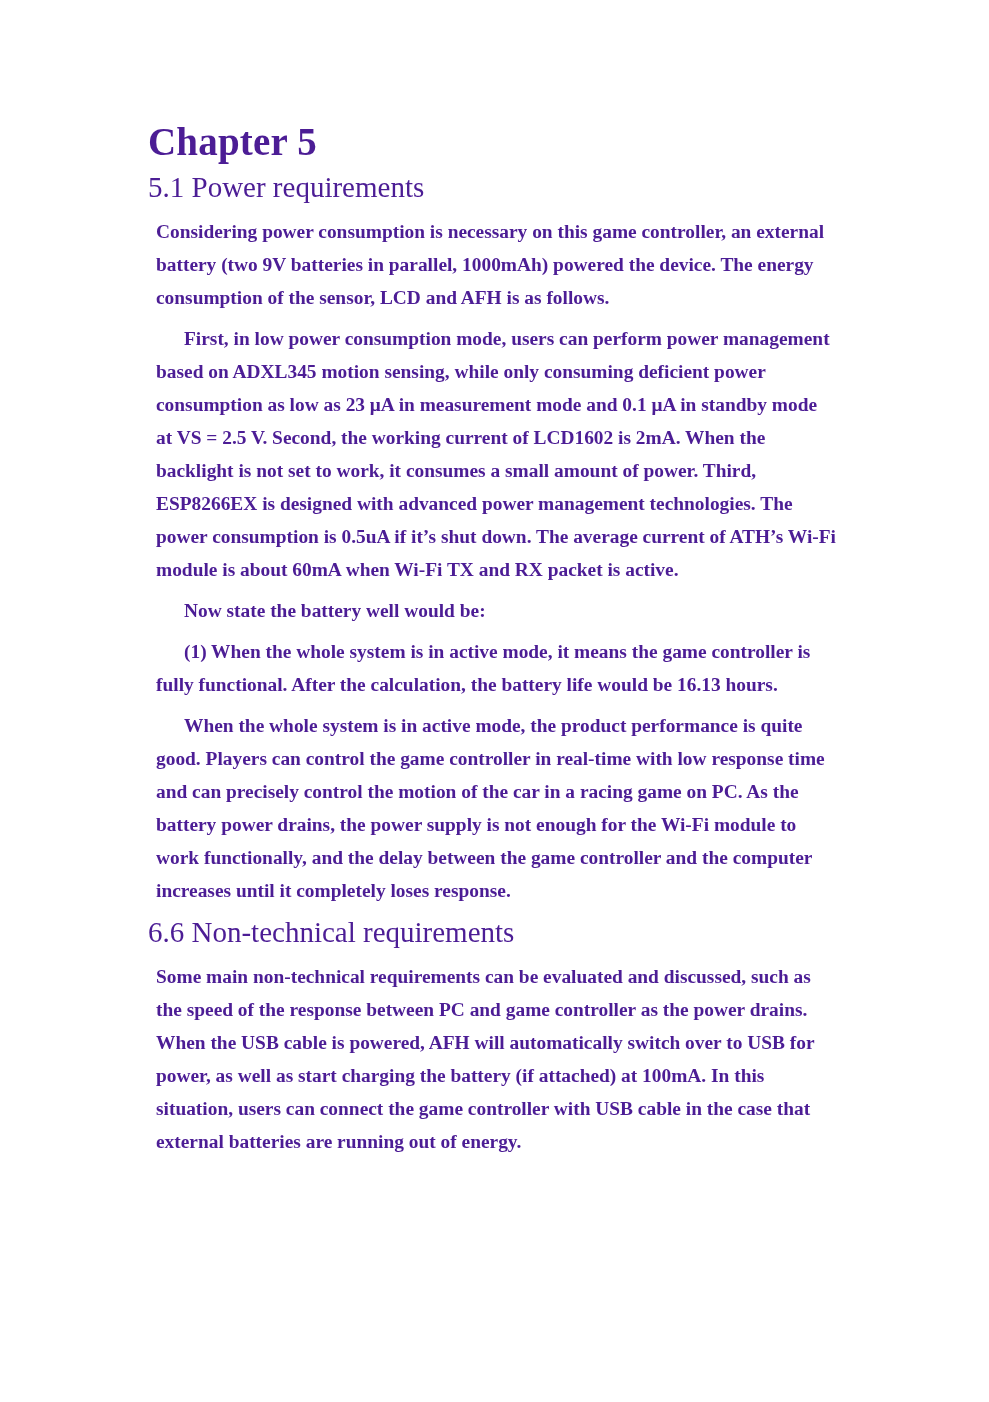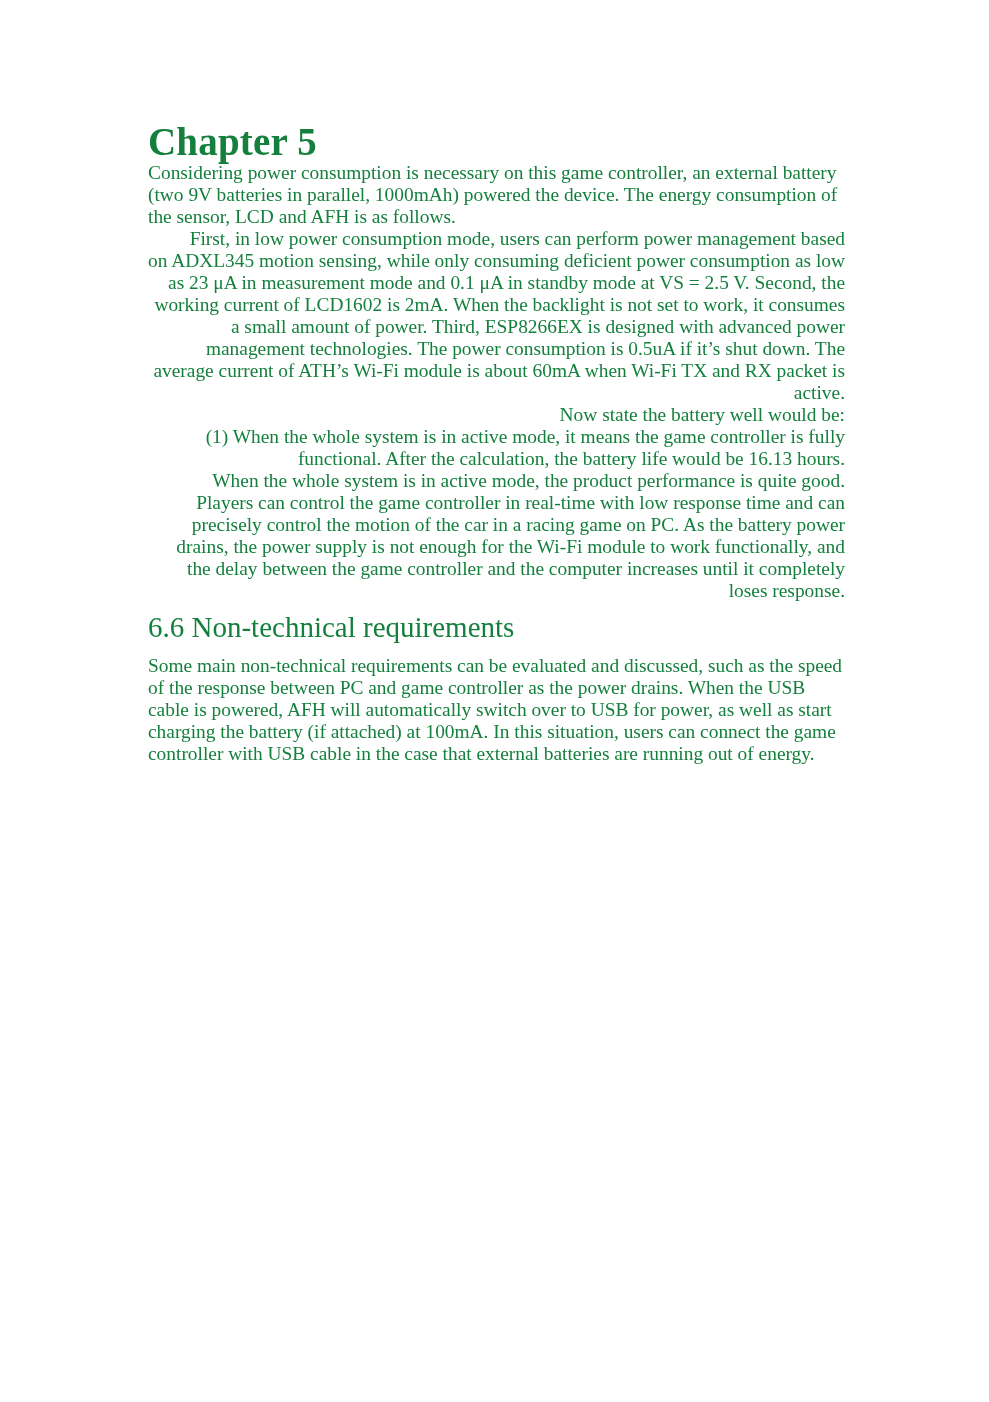--- a/index.html
+++ b/index.html
@@ -11,21 +11,21 @@
     height: 1402px;
     background: #ffffff;
     position: relative;
     overflow: hidden;
   }
   .page-content {
     position: absolute;
     left: 148px;
     top: 122px;
     width: 697px;
-    color: #15803d;
+    color: #4c1d95;
     font-family: "Liberation Serif", "DejaVu Serif", serif;
     text-align: left;
   }
   .doc-title {
     font-size: 39px;
     line-height: 40px;
     font-weight: 700;
     margin: 0;
     letter-spacing: 0.2px;
   }
@@ -33,42 +33,43 @@
     display: block;
   }
   .sec-heading {
     font-size: 29px;
     line-height: 34px;
     font-weight: 400;
     margin: 8px 0 11px 0;
   }
   .body-par {
     font-size: 19.4px;
-    line-height: 22px;
-    margin: 0;
+    line-height: 33px;
+    margin: 8px;
+    font-weight: bold;
   }
   .body-par.indent {
     text-indent: 28px;
-    text-align: right;
   }
   section {
     margin: 0;
     padding: 0;
   }
 </style>
 </head>
 <body>
 
 <div class="page-content">
 
   <h1 class="doc-title">
     <span class="title-line">Chapter 5</span>
   </h1>
 
   <section>
+    <h2 class="sec-heading">5.1 Power requirements</h2>
 
     <p class="body-par">Considering power consumption is necessary on this game controller, an external battery (two 9V batteries in parallel, 1000mAh) powered the device. The energy consumption of the sensor, LCD and AFH is as follows.</p>
 
     <p class="body-par indent">First, in low power consumption mode, users can perform power management based on ADXL345 motion sensing, while only consuming deficient power consumption as low as 23 μA in measurement mode and 0.1 μA in standby mode at VS = 2.5 V. Second, the working current of LCD1602 is 2mA. When the backlight is not set to work, it consumes a small amount of power. Third, ESP8266EX is designed with advanced power management technologies. The power consumption is 0.5uA if it’s shut down. The average current of ATH’s Wi-Fi module is about 60mA when Wi-Fi TX and RX packet is active.</p>
 
     <p class="body-par indent">Now state the battery well would be:</p>
 
     <p class="body-par indent">(1) When the whole system is in active mode, it means the game controller is fully functional. After the calculation, the battery life would be 16.13 hours.</p>
 
 

